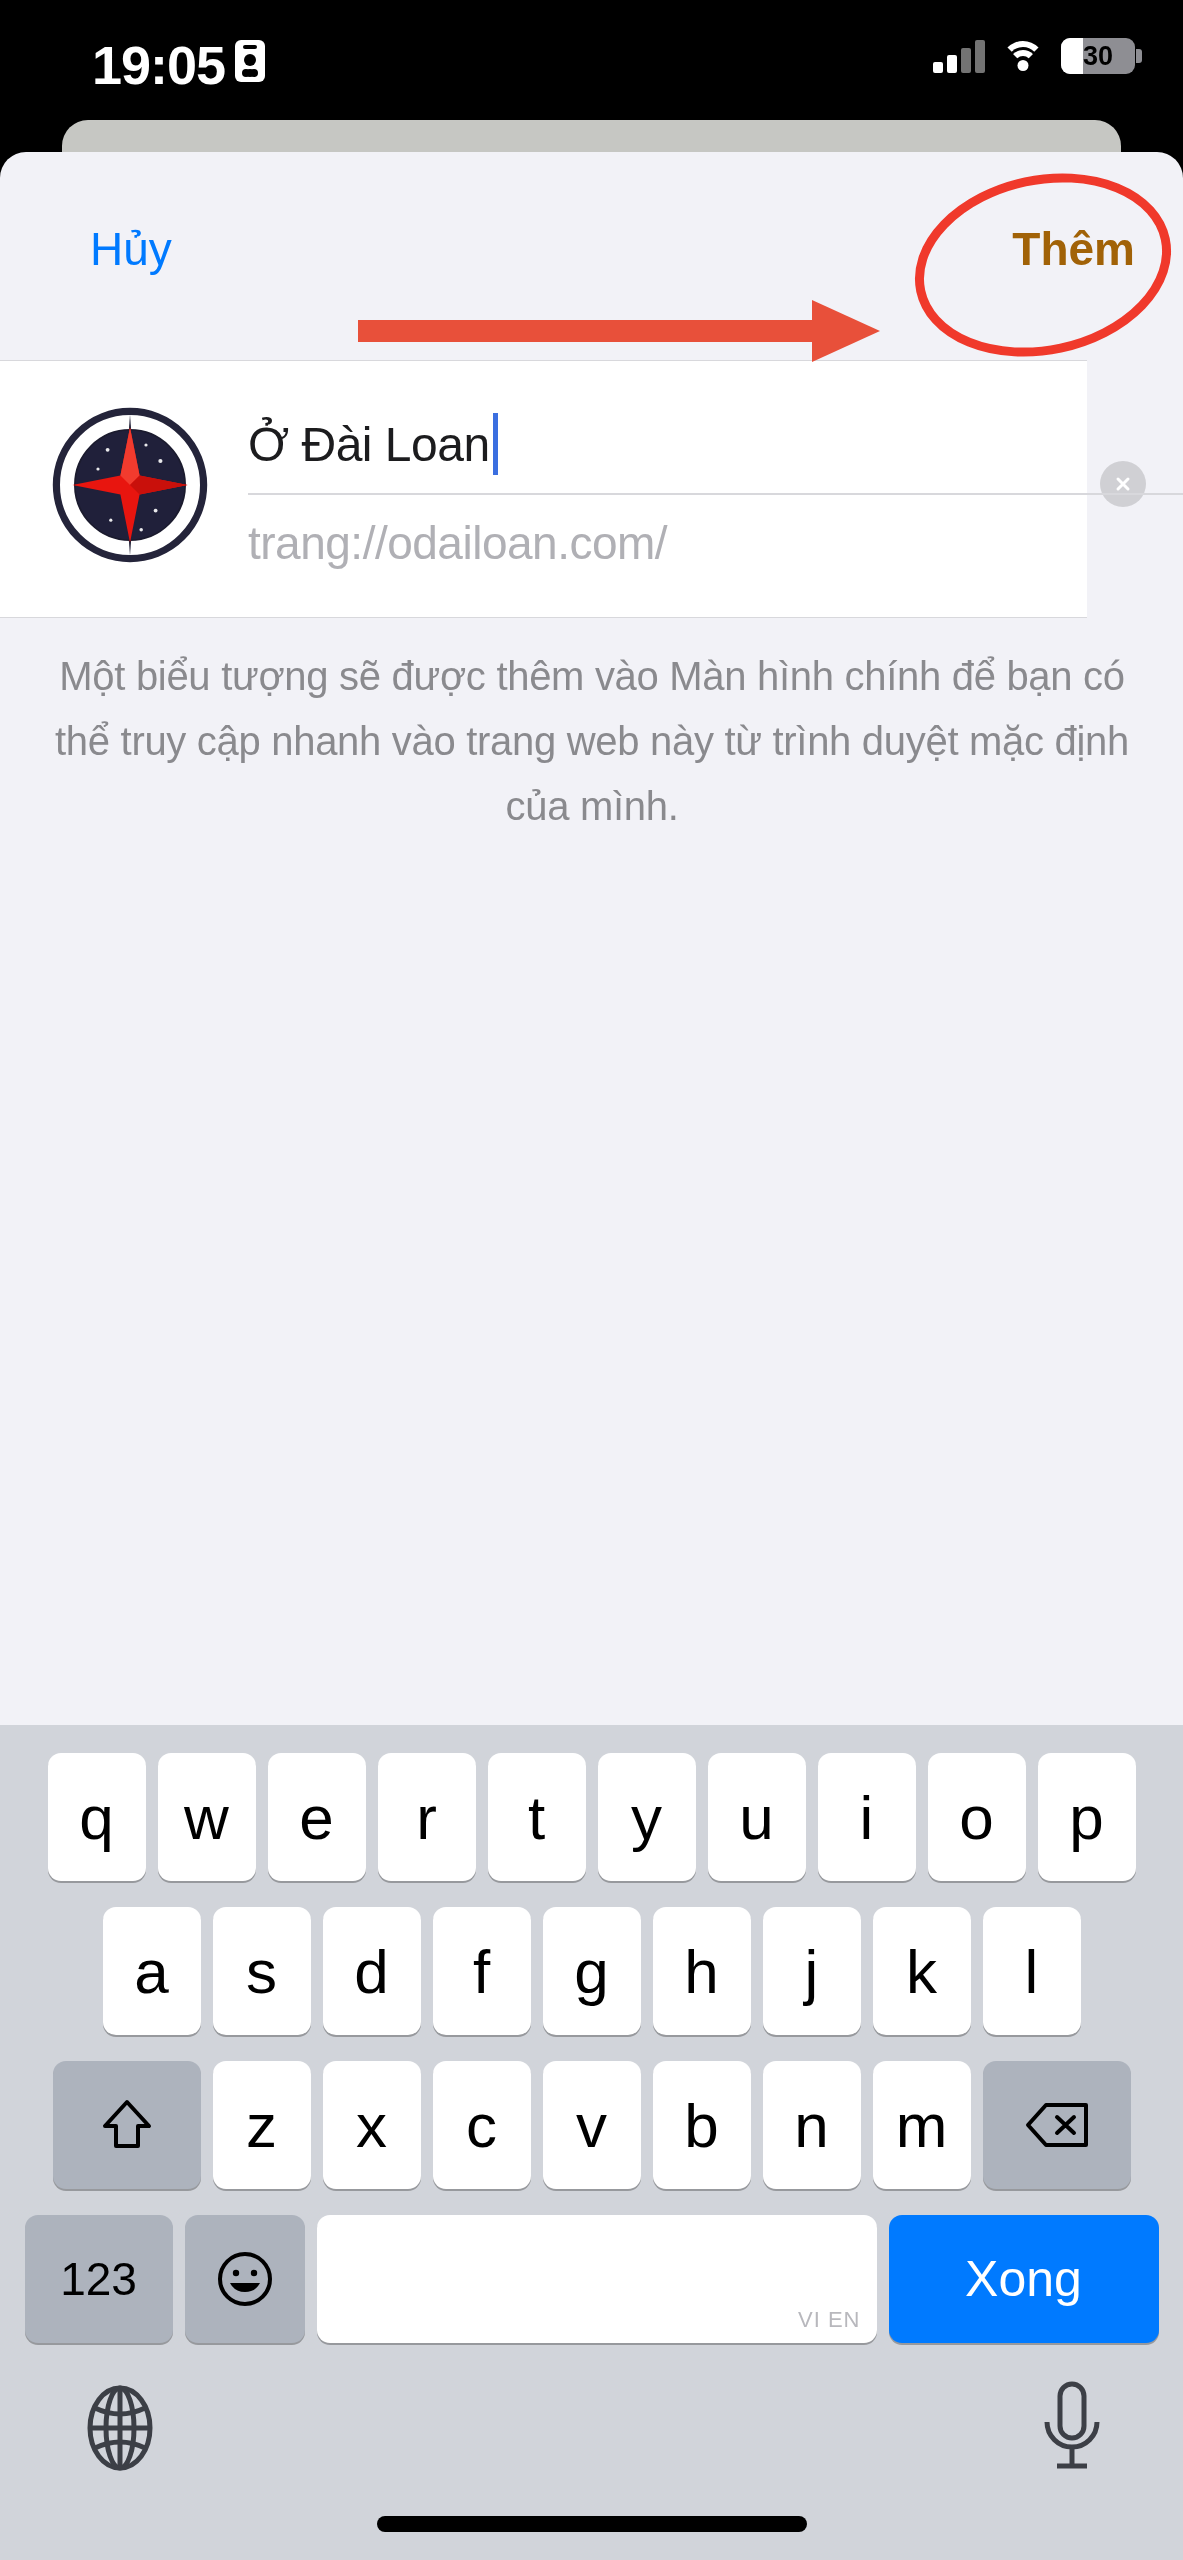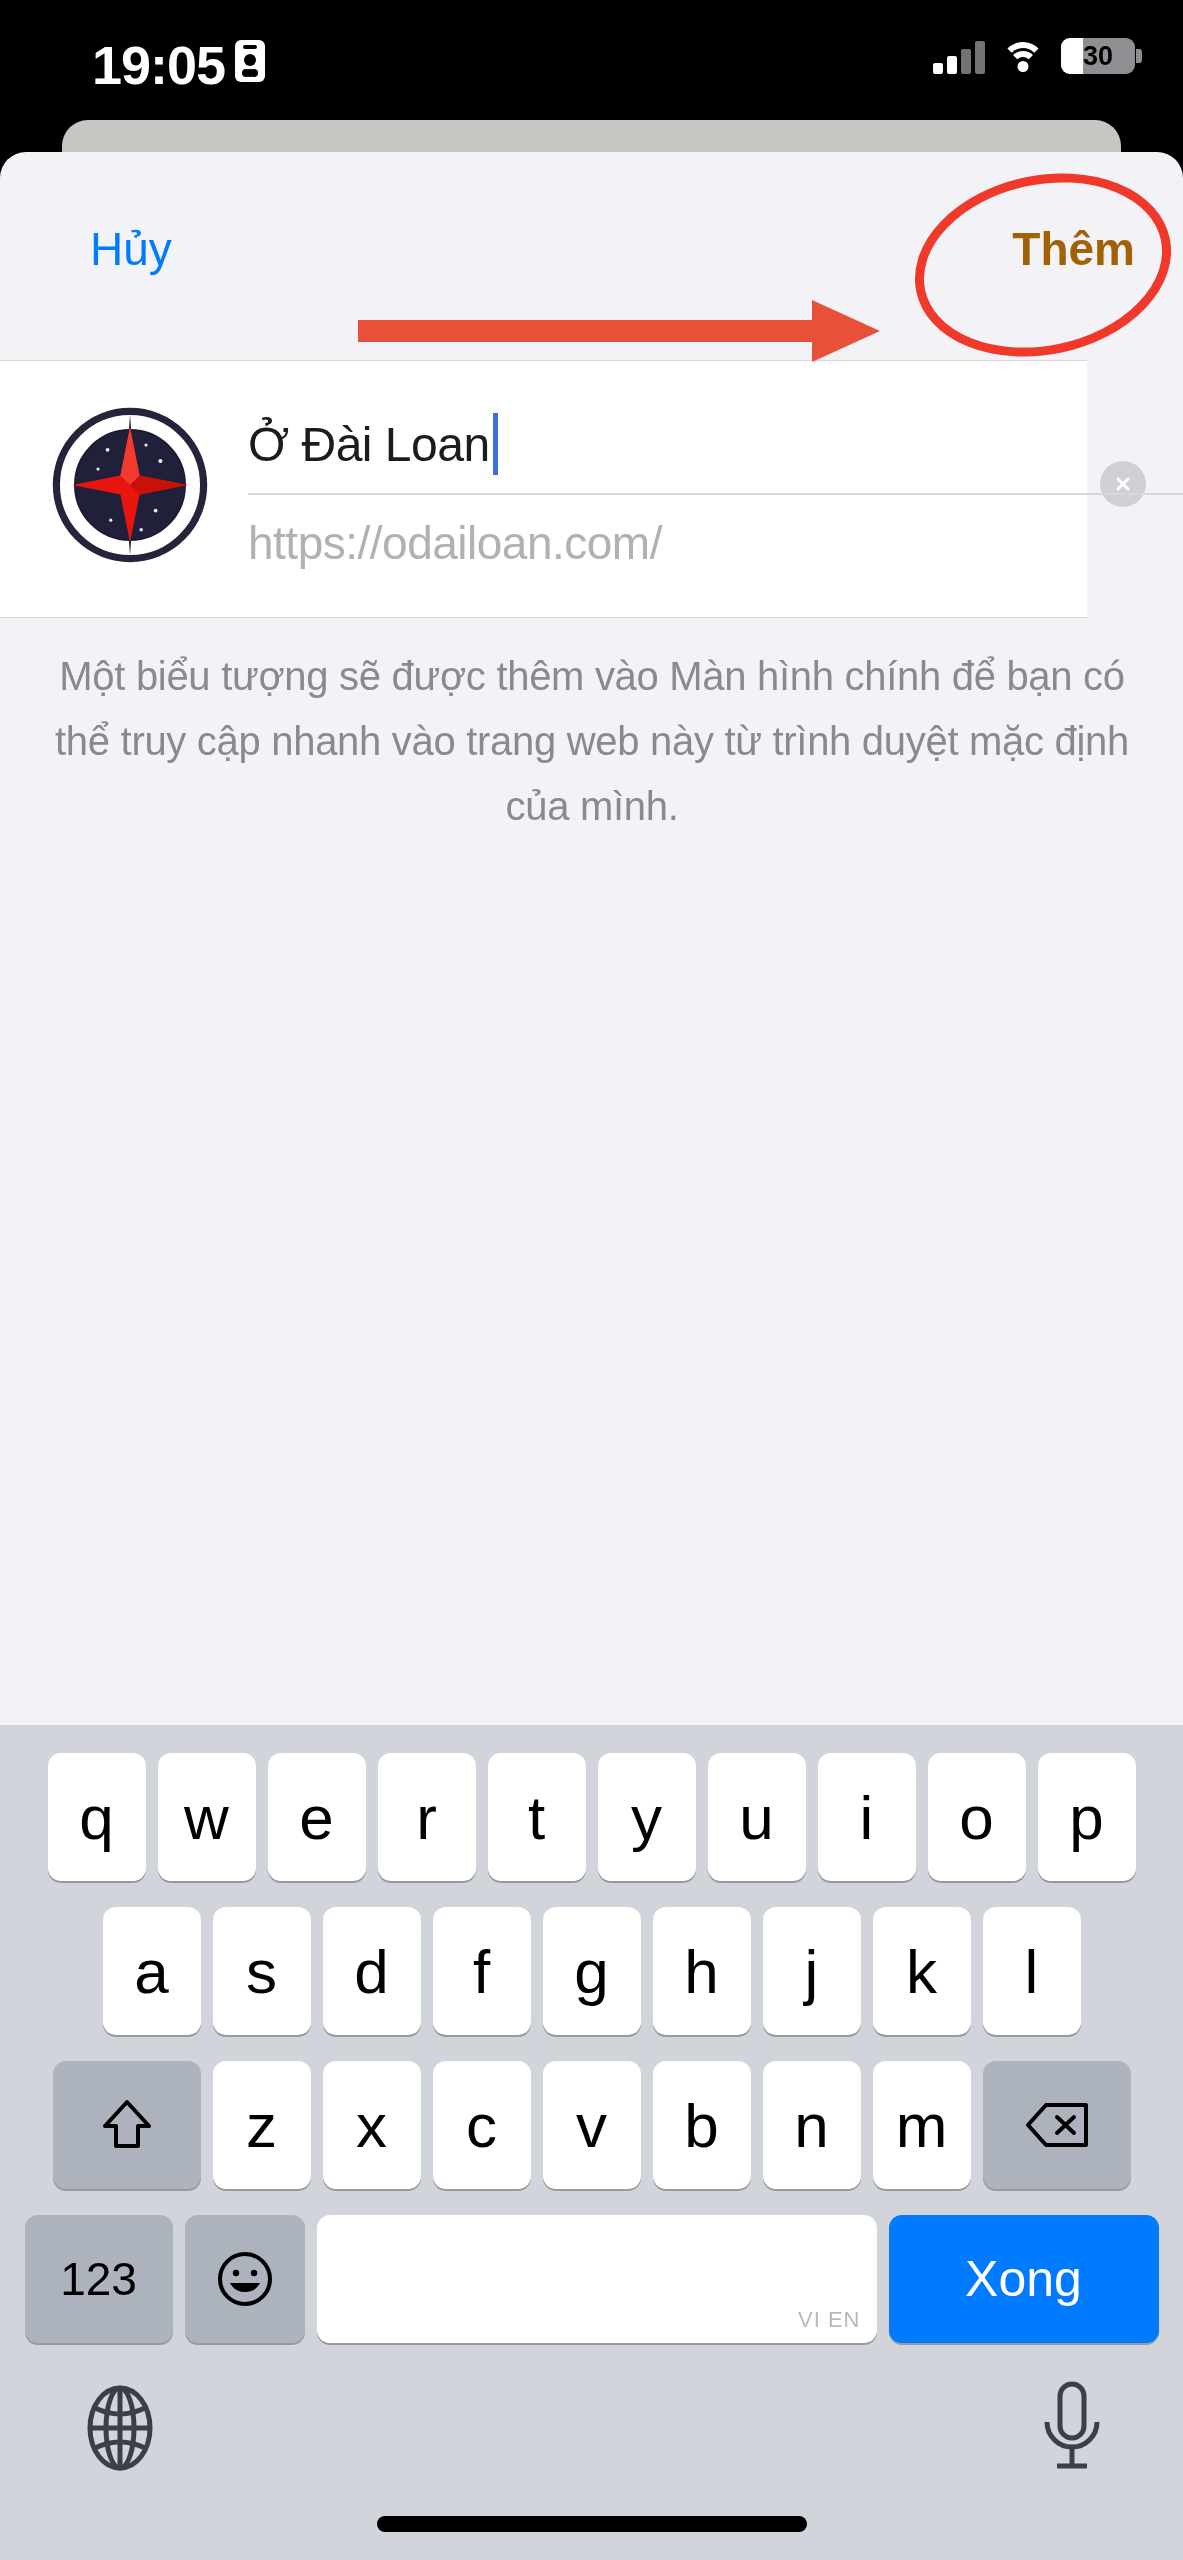--- a/index.html
+++ b/index.html
@@ -57,21 +57,21 @@
     width: 12px; height: 12px;
     background: #000;
     border-radius: 50%;
     box-shadow: 0 13px 0 -2px #000, -4px 13px 0 -2px #000, 4px 13px 0 -2px #000;
   }
   .status-right {
     position: absolute;
     right: 48px;
     top: 38px;
     display: flex;
-    align-items: flex-end;
+    align-items: center;
     gap: 16px;
   }
   .signal {
     display: flex;
     align-items: flex-end;
     gap: 4px;
     height: 34px;
   }
   .signal i { display:block; width: 10px; background: #fff; border-radius: 2px; }
   .signal i:nth-child(1){ height: 11px; }
@@ -450,21 +450,21 @@
       </div>
 
       <div class="clear-btn">
         <svg width="26" height="26" viewBox="0 0 26 26">
           <path d="M8 8 L18 18 M18 8 L8 18" stroke="#ffffff" stroke-width="3" stroke-linecap="round"></path>
         </svg>
       </div>
 
       <div class="divider-line"></div>
 
-      <div class="field-url">https://odailoan.com/</div>
+      <div class="field-url">trang://odailoan.com/</div>
     </div>
 
     <div class="description">Một biểu tượng sẽ được thêm vào Màn hình chính để bạn có thể truy cập nhanh vào trang web này từ trình duyệt mặc định của mình.</div>
 
     <svg class="annot" viewBox="0 0 1183 1573">
       <g>
         <rect x="358" y="168" width="470" height="22" fill="#e8503a"></rect>
         <path d="M812 148 L880 179 L812 210 Z" fill="#e8503a"></path>
       </g>
       <ellipse cx="1043" cy="113" rx="125" ry="85" transform="rotate(-12 1043 113)" fill="none" stroke="#f0392b" stroke-width="9"></ellipse>

